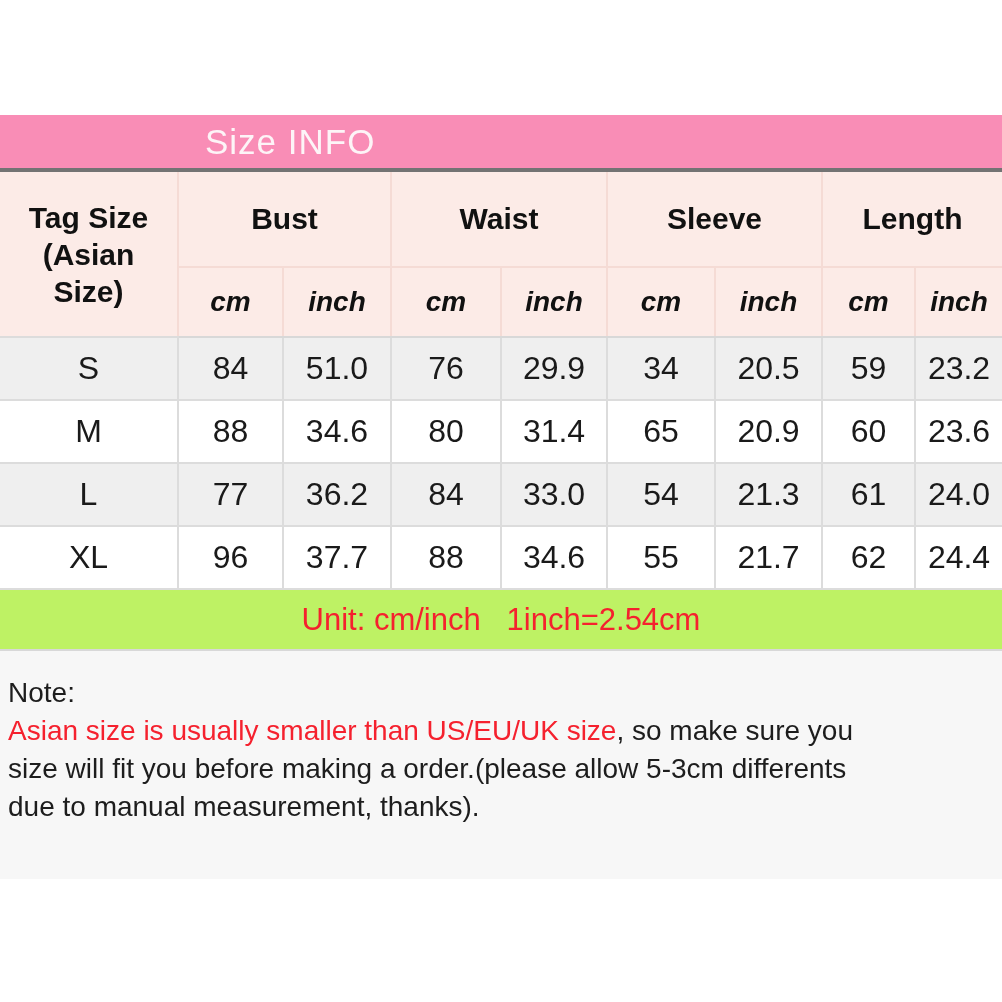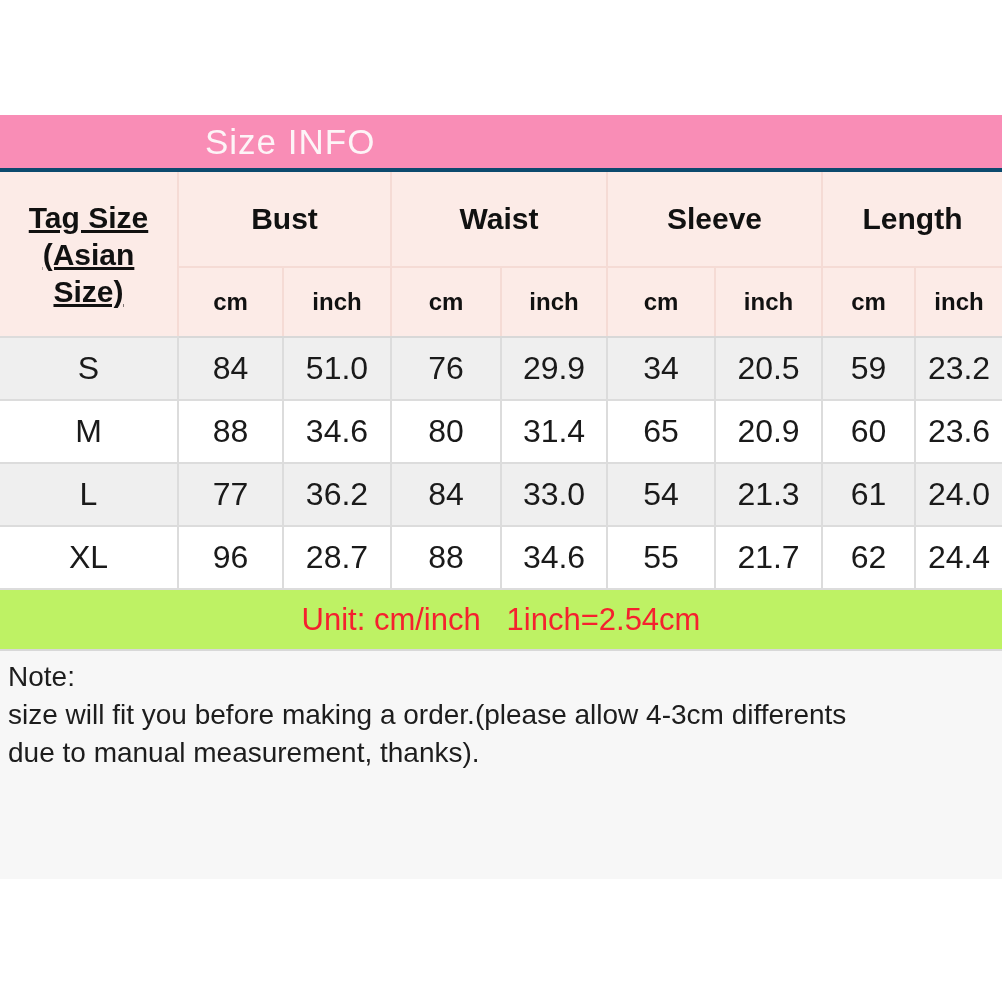--- a/index.html
+++ b/index.html
@@ -6,21 +6,21 @@
   body{
     width:1002px;height:1002px;background:#ffffff;
     font-family:"Liberation Sans", sans-serif;
     color:#161616;overflow:hidden;
   }
   .page{width:1002px;position:relative;}
 
   
   .title-bar{
     margin-top:115px;height:53px;background:#f98db6;
-    border-bottom:4px solid #0c4a6e;
+    border-bottom:4px solid #737373;
     display:flex;align-items:center;
     color:#fdf4f7;font-size:35px;letter-spacing:1px;font-weight:400;
   }
   .title-left{margin-left:205px;white-space:pre;}
   .title-right{margin-left:128px;white-space:pre;}
 
   
   table.size-table{
     width:1002px;border-collapse:collapse;table-layout:fixed;
   }
@@ -28,22 +28,22 @@
   .col-bcm{width:105px;} .col-bin{width:108px;}
   .col-wcm{width:110px;} .col-win{width:106px;}
   .col-scm{width:108px;} .col-sin{width:107px;}
   .col-lcm{width:93px;}  .col-lin{width:87px;}
 
   .size-table th{
     background:#fcebe7;border:2px solid #f5dbd5;
     font-weight:bold;color:#111;text-align:center;vertical-align:middle;
   }
   .size-table thead tr.group-row th{height:92px;font-size:30px;}
-  .size-table thead tr.sub-row th{height:66px;font-size:24px;}
-  .size-table th.corner{font-size:30px;line-height:37px;padding:0 14px;border-bottom-color:#dcdcdc;text-decoration:underline;}
+  .size-table thead tr.sub-row th{height:66px;font-size:28px;font-style:italic;}
+  .size-table th.corner{font-size:30px;line-height:37px;padding:0 14px;border-bottom-color:#dcdcdc;}
   .size-table thead tr.sub-row th{border-bottom-color:#d8d8d8;}
   .size-table thead tr:first-child th{border-top:none;}
   .size-table tr > *:first-child{border-left:none;}
   .size-table tr > *:last-child{border-right:none;}
 
   .size-table td{
     border:2px solid #dcdcdc;height:59px;
     text-align:center;vertical-align:middle;
     font-size:32px;color:#1a1a1a;background:#ffffff;
   }
@@ -52,21 +52,21 @@
   
   .unit-row{
     height:59px;background:#bef264;border-bottom:2px solid #d8d8d8;
     display:flex;align-items:center;justify-content:center;
     color:#f5212e;font-size:31px;white-space:pre;
   }
 
   
   .note-section{
     height:228px;background:#f7f7f7;box-sizing:border-box;
-    padding:7px 8px 0 8px;
+    padding:23px 8px 0 8px;
     font-size:28px;line-height:38px;color:#1d1d1d;
   }
   .note-line{white-space:nowrap;}
   .note-red{color:#f5212e;}
 </style>
 </head>
 <body>
 
 <div class="page">
 
@@ -135,34 +135,35 @@
         <td>84</td>
         <td>33.0</td>
         <td>54</td>
         <td>21.3</td>
         <td>61</td>
         <td>24.0</td>
       </tr>
       <tr>
         <td>XL</td>
         <td>96</td>
-        <td>28.7</td>
+        <td>37.7</td>
         <td>88</td>
         <td>34.6</td>
         <td>55</td>
         <td>21.7</td>
         <td>62</td>
         <td>24.4</td>
       </tr>
     </tbody>
   </table>
 
   <div class="unit-row">
     <span>Unit: cm/inch   1inch=2.54cm</span>
   </div>
 
   <div class="note-section">
     <div class="note-line">Note:</div>
-    <div class="note-line"><span>size will fit you before making a order.(please allow 4-3cm differents</span></div>
+    <div class="note-line"><span class="note-red">Asian size is usually smaller than US/EU/UK size</span><span>, so make sure you</span></div>
+    <div class="note-line"><span>size will fit you before making a order.(please allow 5-3cm differents</span></div>
     <div class="note-line"><span>due to manual measurement, thanks).</span></div>
   </div>
 
 </div>
 
 </body></html>

